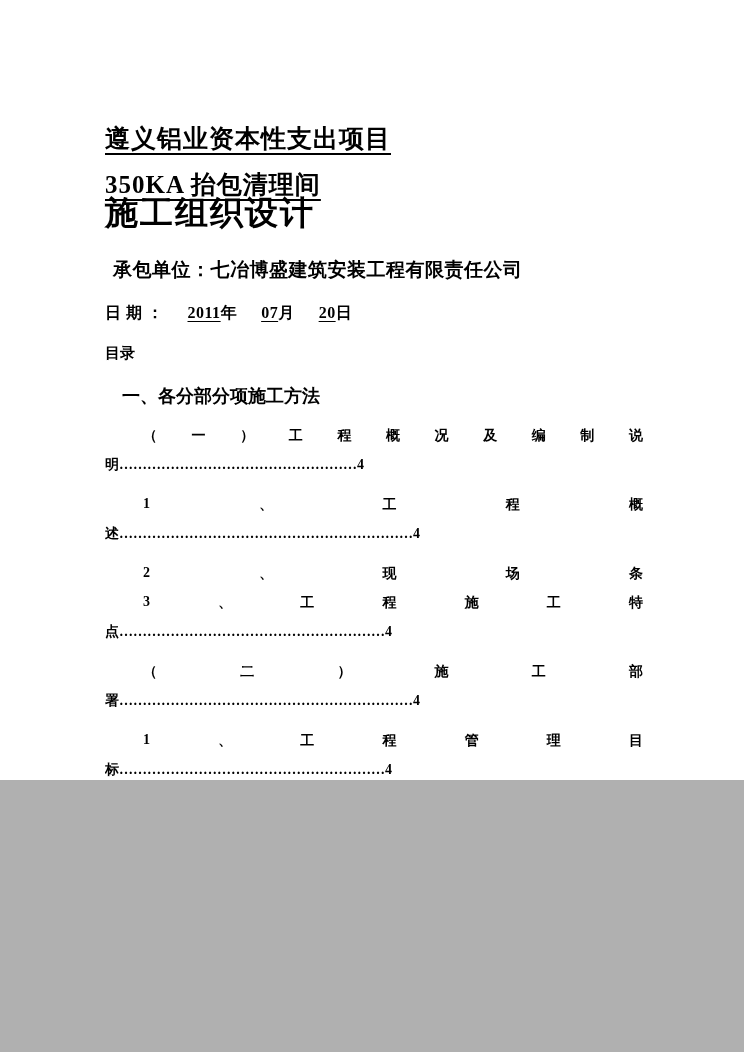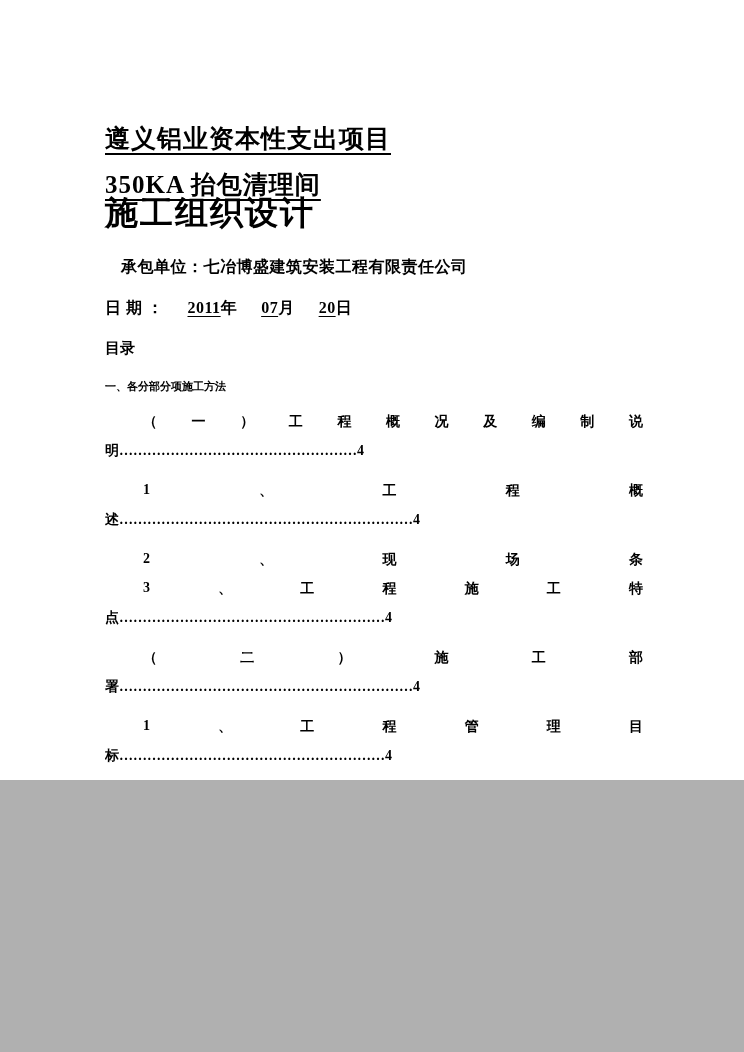--- a/index.html
+++ b/index.html
@@ -50,50 +50,50 @@
     letter-spacing: 2px;
     color: #000;
     line-height: 1.0;
     margin: 0 0 27px 0;
     white-space: nowrap;
   }
 
   .meta-line {
     font-family: "Liberation Serif", "DejaVu Serif", serif;
     font-weight: bold;
+    font-size: 19px;
+    letter-spacing: 0.5px;
+    color: #000;
+    margin: 0 0 20px 8px;
+    white-space: nowrap;
+  }
+  .date-line {
+    font-family: "Liberation Serif", "DejaVu Serif", serif;
+    font-weight: bold;
     font-size: 16px;
     letter-spacing: 0.5px;
     color: #000;
-    margin: 0 0 20px 16px;
-    white-space: nowrap;
-  }
-  .date-line {
-    font-family: "Liberation Serif", "DejaVu Serif", serif;
-    font-weight: bold;
-    font-size: 16px;
-    letter-spacing: 0.5px;
-    color: #000;
     margin: 0 0 20px 0;
     white-space: nowrap;
   }
   .u { text-decoration: underline; text-underline-offset: 3px; margin-left: 24px; }
 
   .toc-heading {
     font-family: "Liberation Serif", "DejaVu Serif", serif;
     font-weight: bold;
     font-size: 15px;
     color: #000;
     margin: 0 0 21px 0;
   }
   .toc-section {
     font-family: "Liberation Serif", "DejaVu Serif", serif;
     font-weight: bold;
-    font-size: 11px;
-    color: #000;
-    margin: 0 0 19px 0;
+    font-size: 18px;
+    color: #000;
+    margin: 0 0 19px 17px;
   }
 
   .toc-entry {
     font-family: "Liberation Serif", "DejaVu Serif", serif;
     font-size: 14px;
     font-weight: bold;
     color: #000;
     margin: 0 0 7px 0;
   }
   .toc-entry .line1 {

